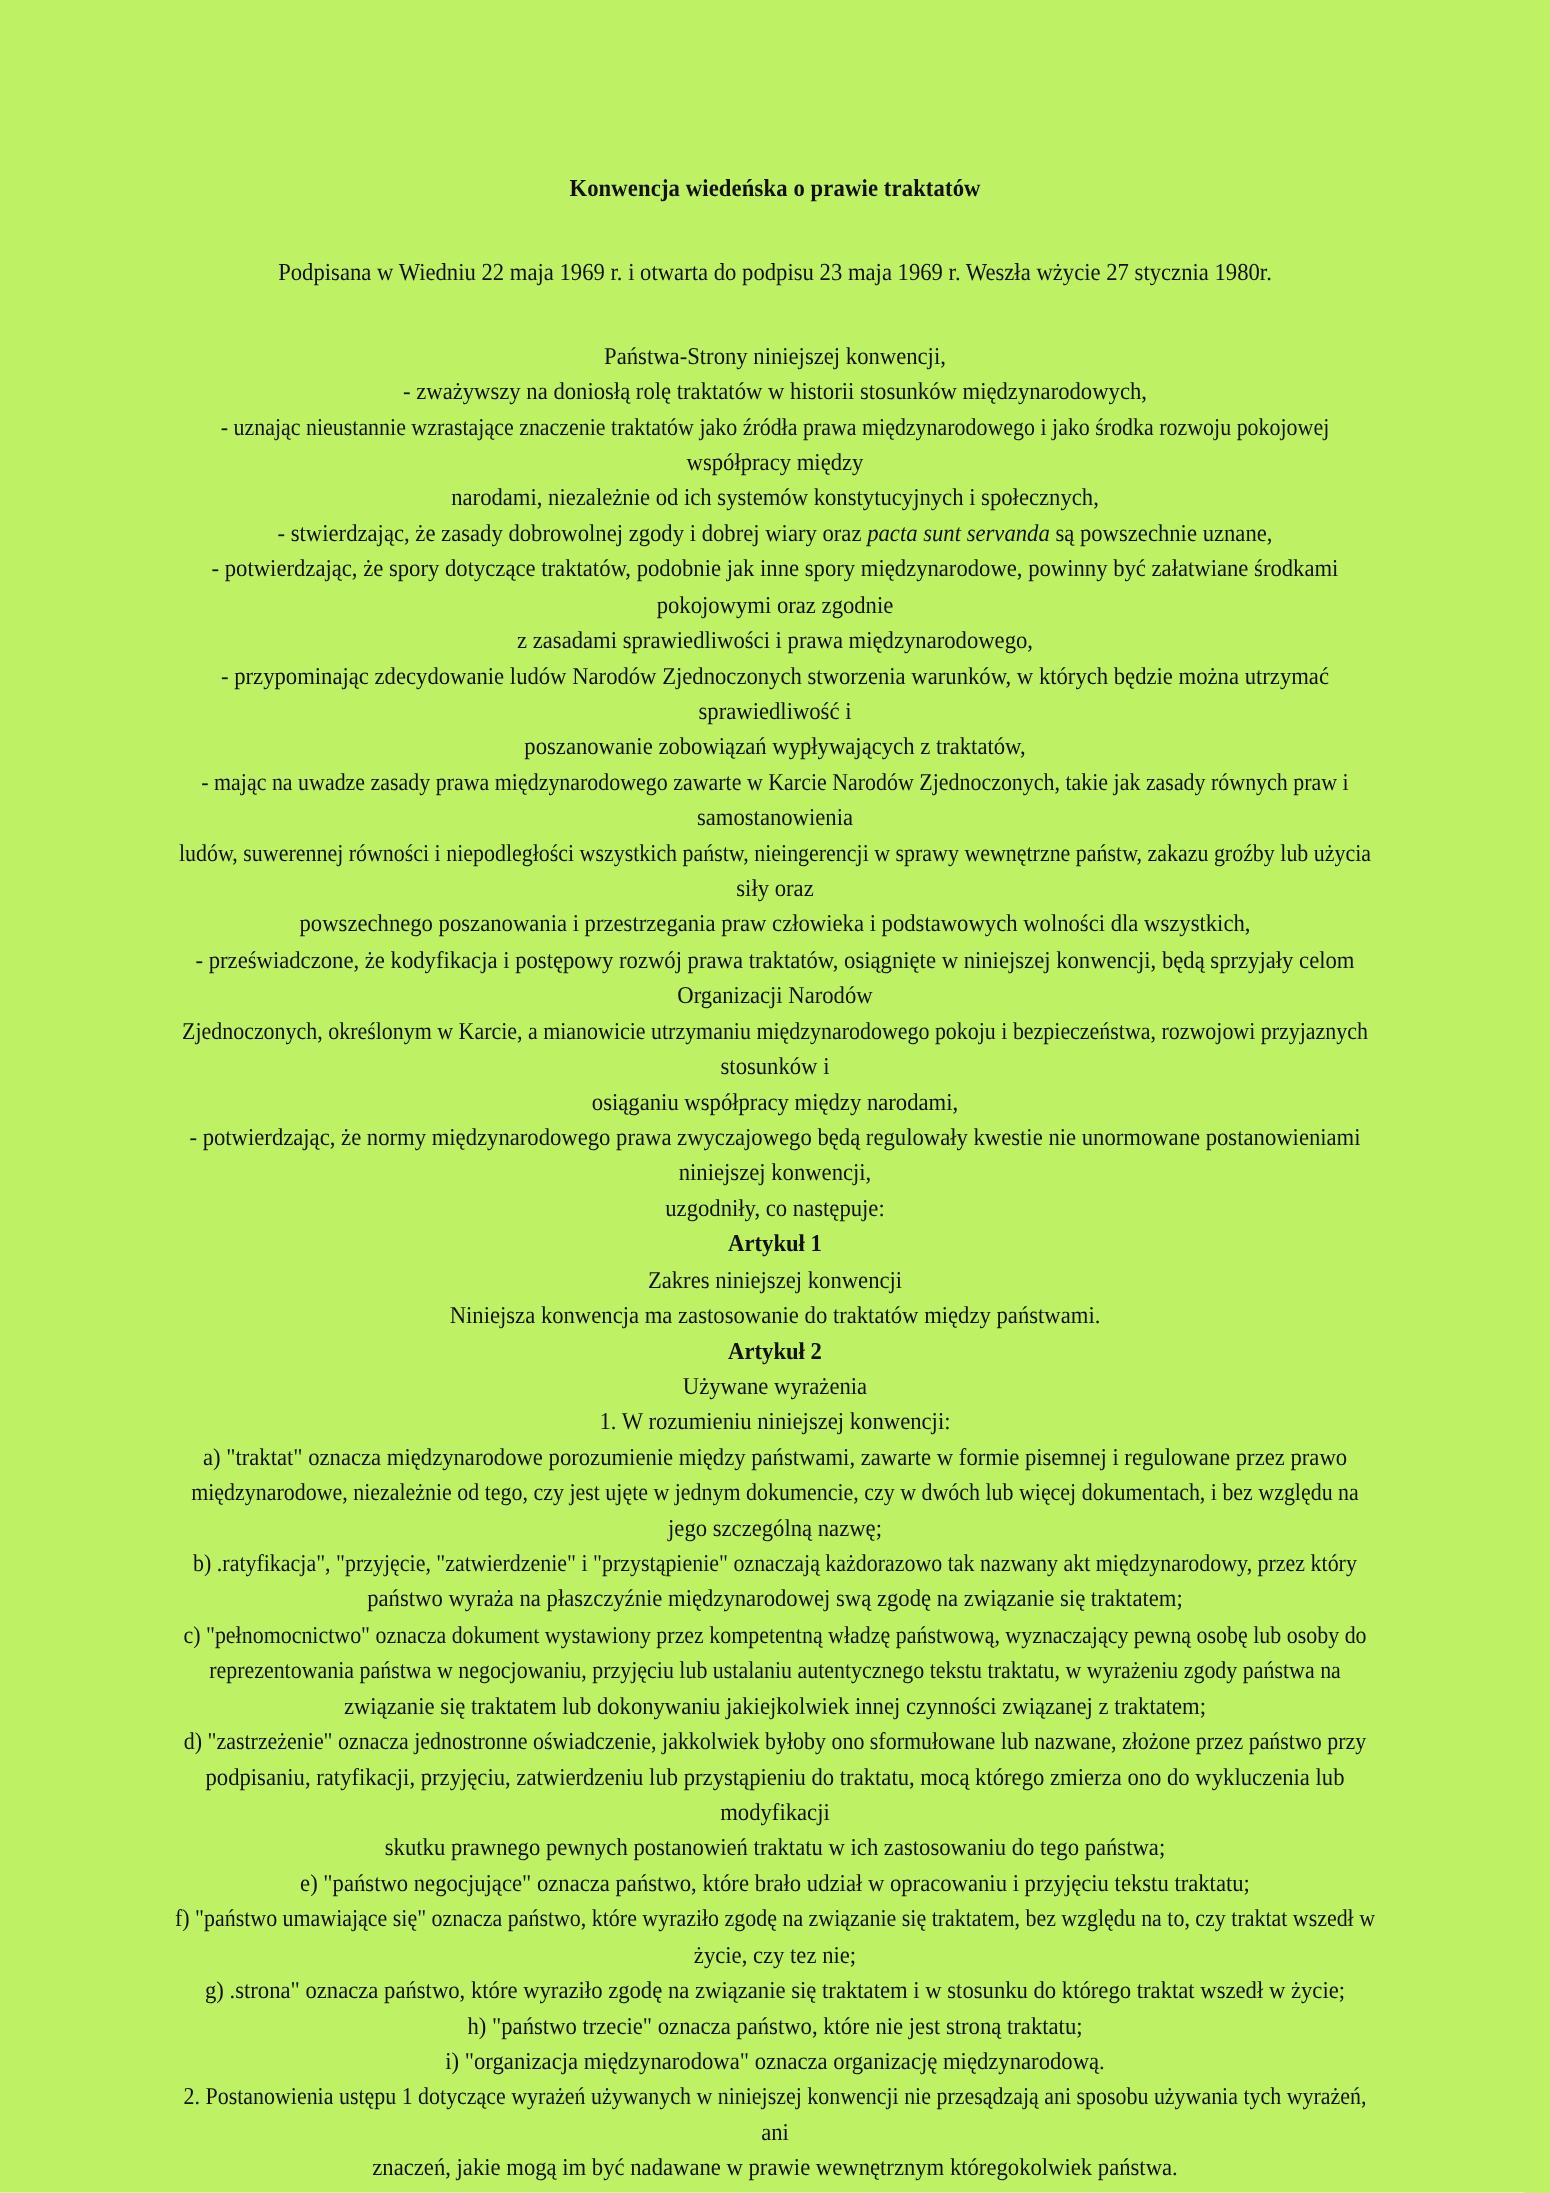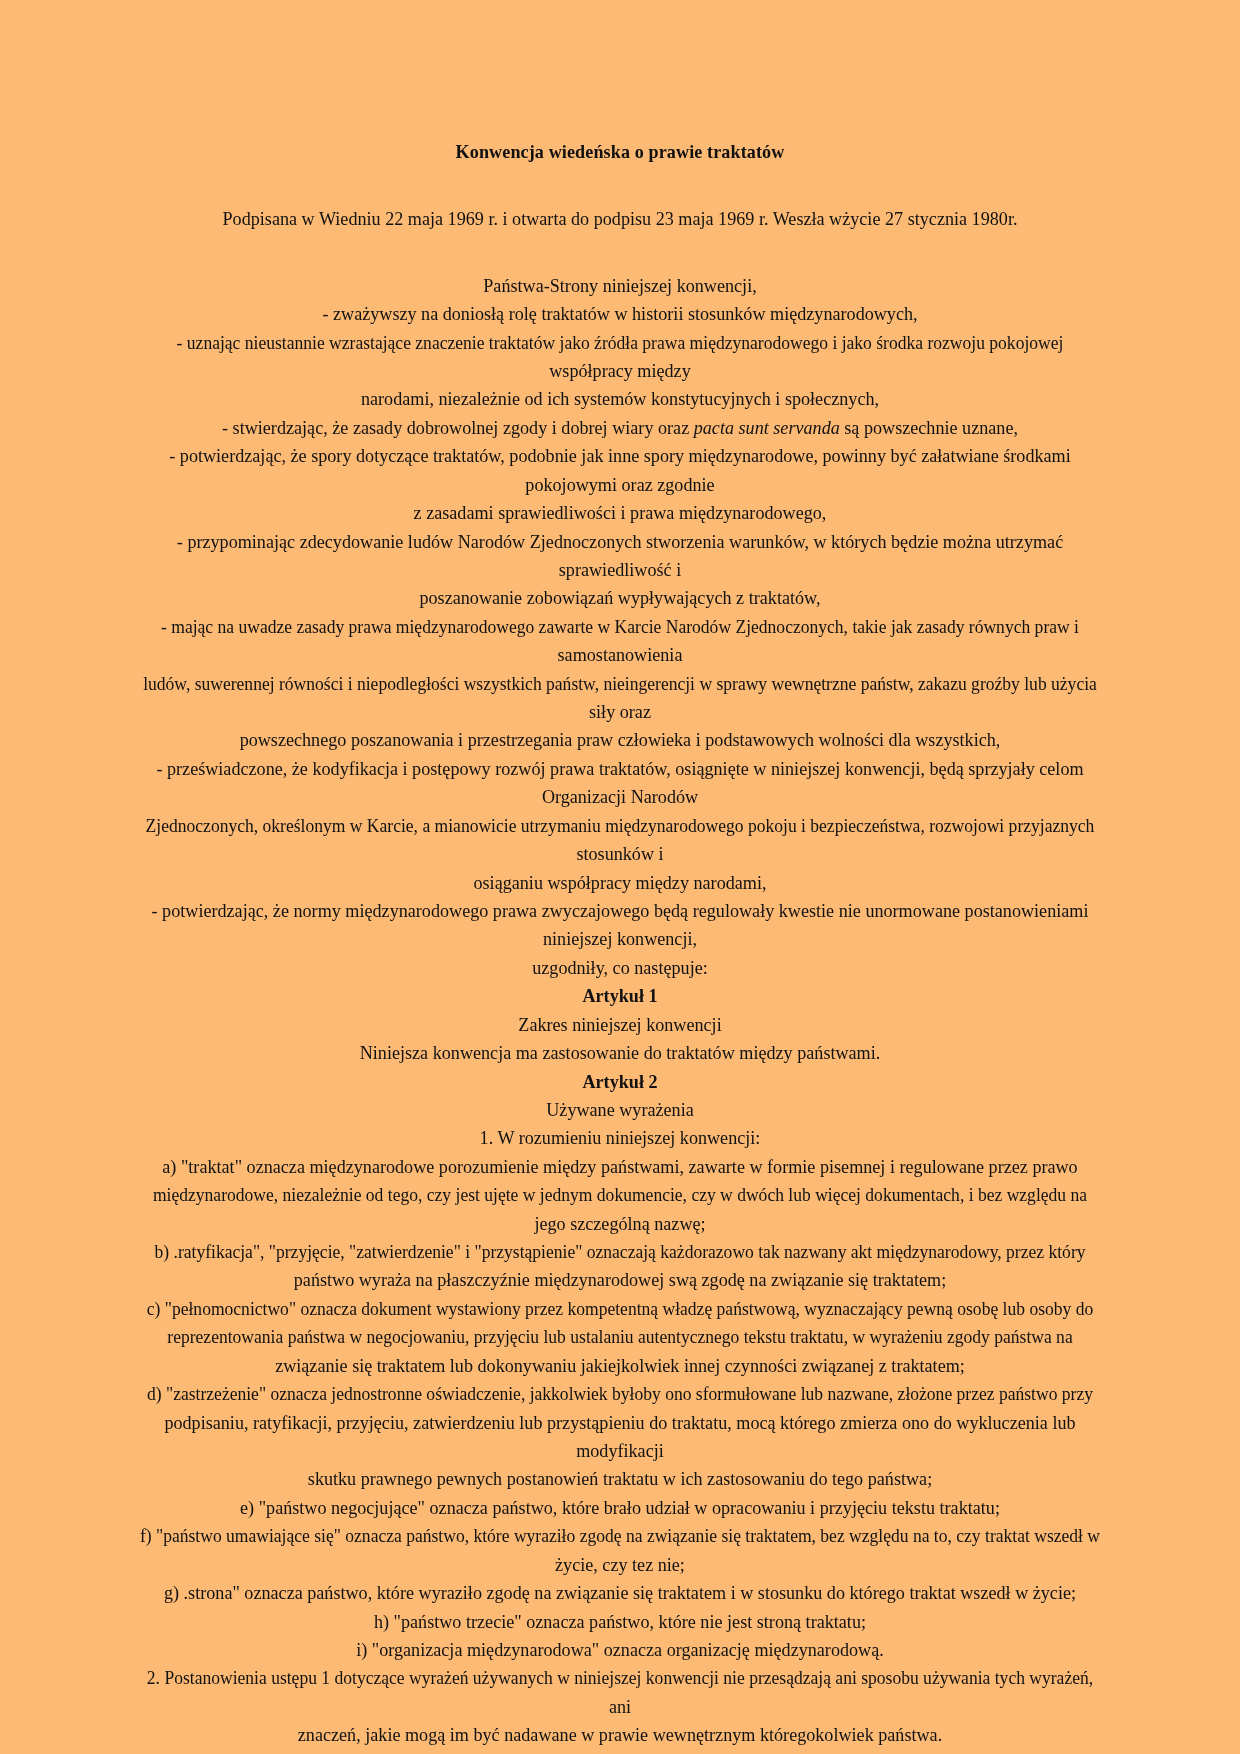--- a/index.html
+++ b/index.html
@@ -12,21 +12,21 @@
     height: 1754px;
     font-family: "Liberation Serif", "DejaVu Serif", serif;
     color: #111111;
     overflow: hidden;
   }
   .page {
     box-sizing: border-box;
     width: 1240px;
     height: 1754px;
     padding: 140px 48px 0 48px;
-    background: #fdba74;
+    background: #bef264;
   }
   .doc-title {
     text-align: center;
     font-weight: bold;
     font-size: 19.5px;
     letter-spacing: 0.1px;
     transform: scaleX(0.93);
     margin: 0 0 42px 0;
     line-height: 1.25;
   }

